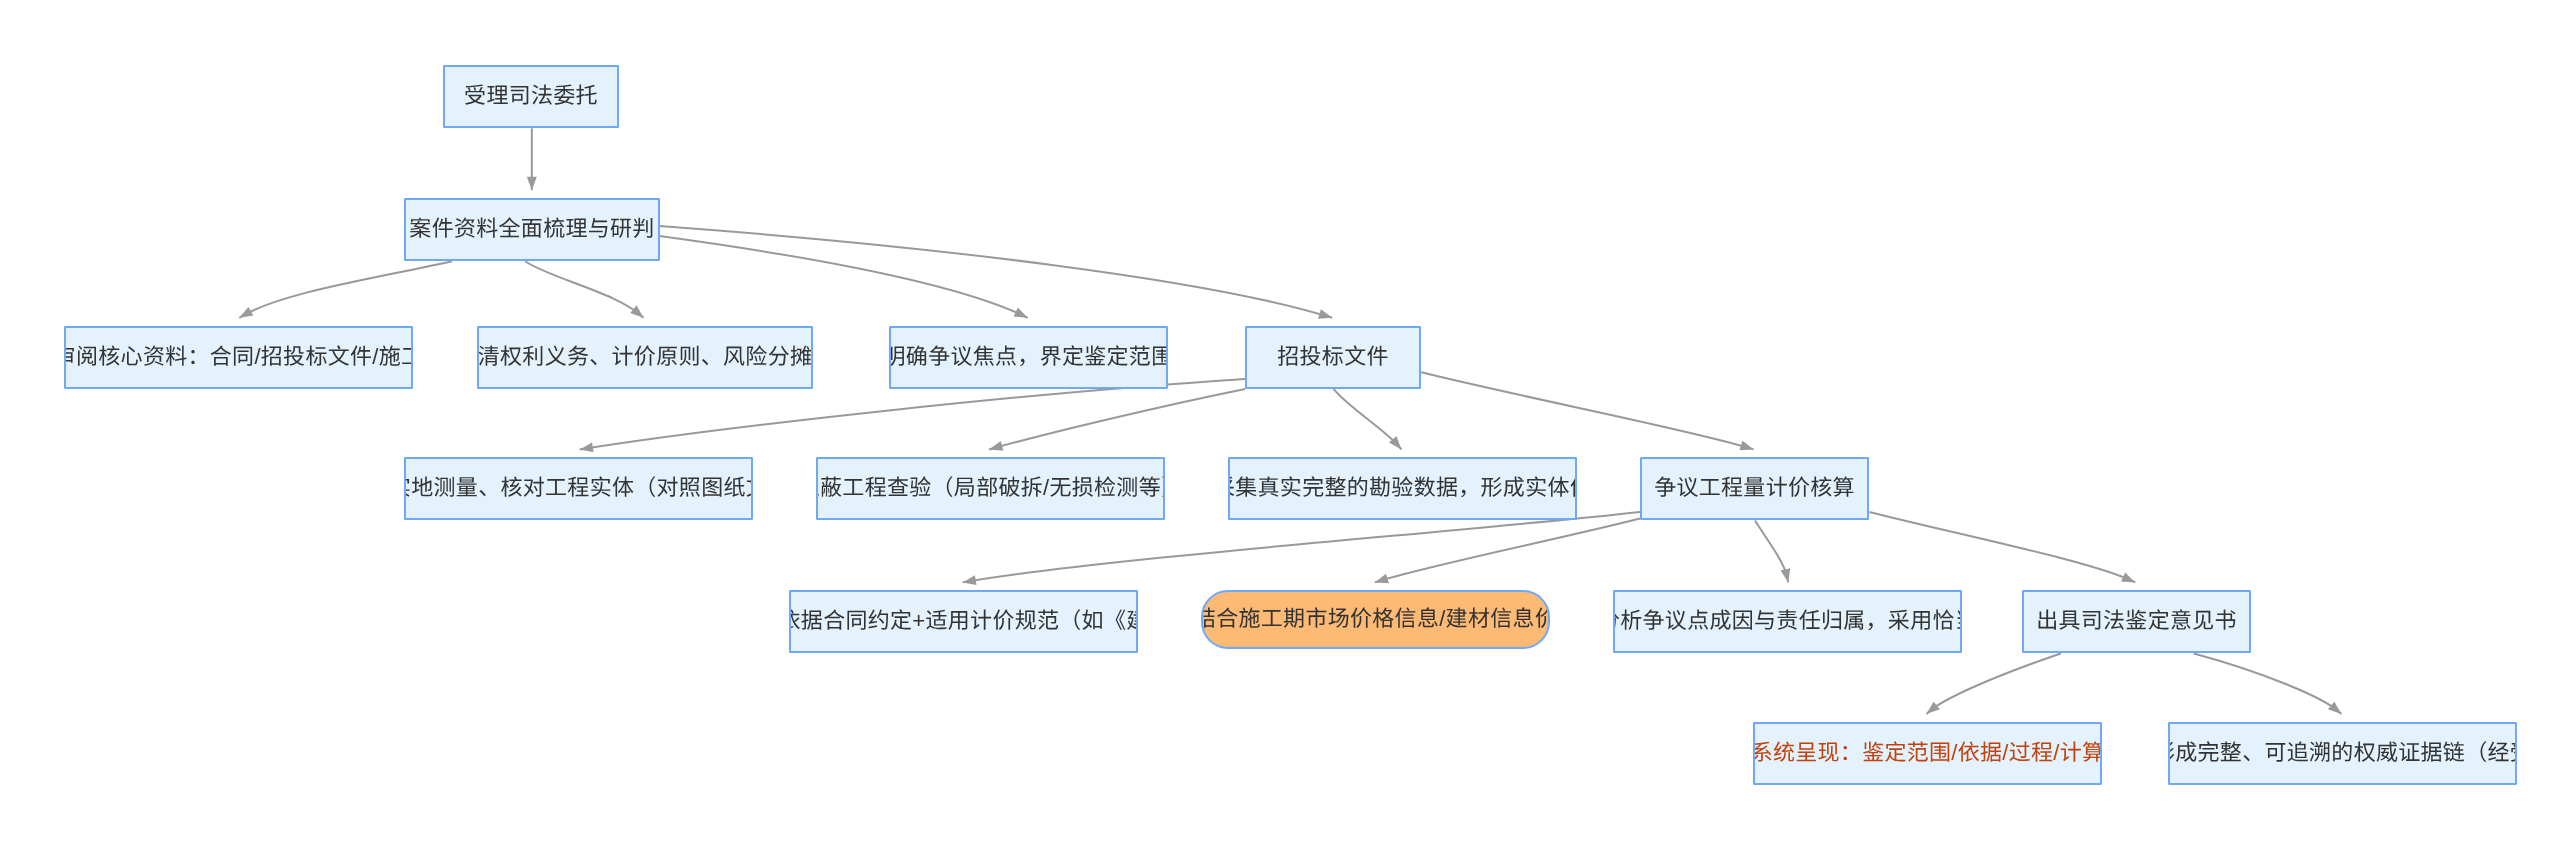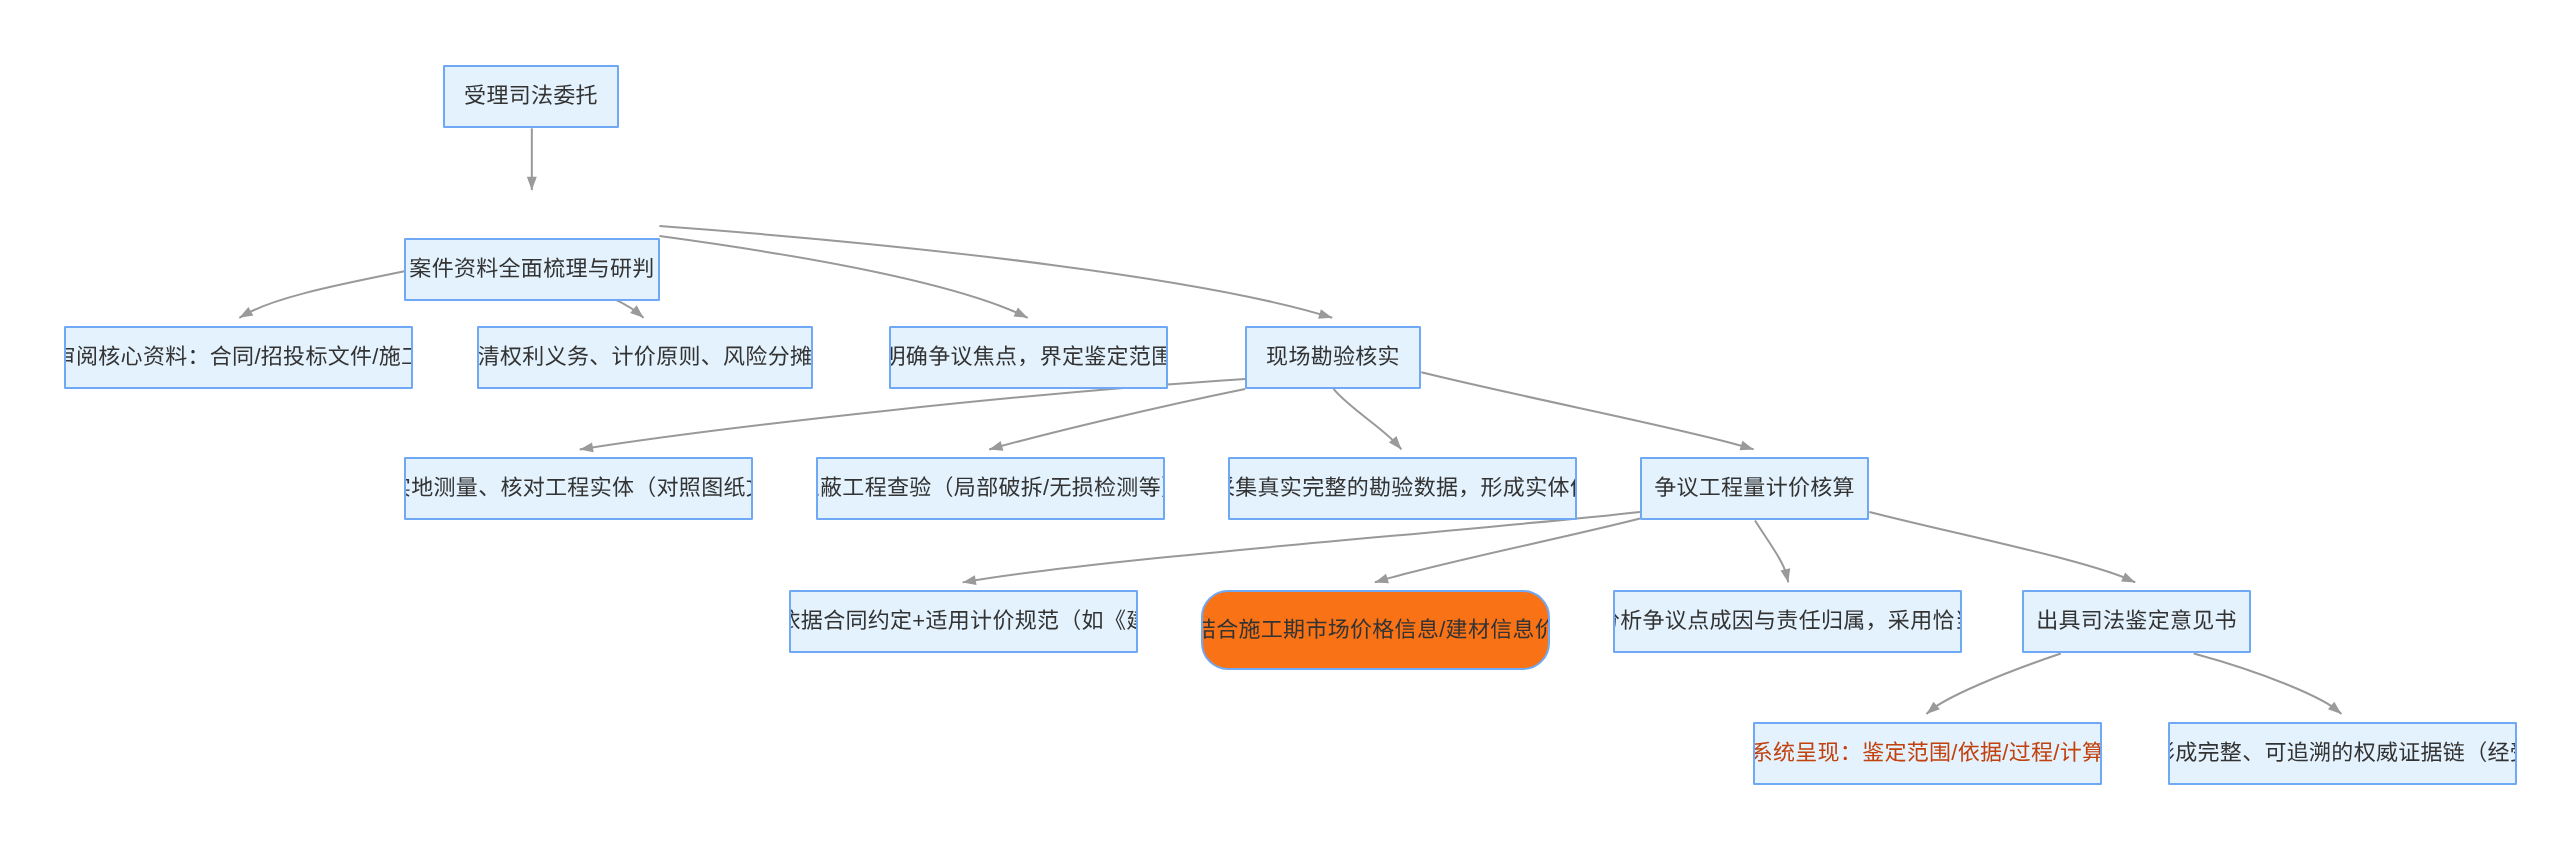--- a/index.html
+++ b/index.html
@@ -120,51 +120,51 @@
       </g>
       <g>
         <path class="edge-path" d="M 3300 983 C 3400 1010 3500 1050 3522 1074" stroke="#999999"></path>
         <path class="edge-arrow" fill="#9a9a9a" d="M 0 0 L -20 -7.5 L -20 7.5 Z" transform="translate(3522,1074) rotate(39.94963711276792)"></path>
       </g>
     </svg>
   <div id="node-layer">
       <div class="node" style="left: 443px; top: 65px; width: 176px; height: 63px; background: rgb(227, 242, 253); border-color: rgb(111, 168, 245); color: rgb(51, 51, 51);">
         <span class="node-label">受理司法委托</span>
       </div>
-      <div class="node" style="left: 404px; top: 198px; width: 256px; height: 63px; background: rgb(227, 242, 253); border-color: rgb(111, 168, 245); color: rgb(51, 51, 51); margin-top: 40px;">
+      <div class="node" style="left: 404px; top: 198px; width: 256px; height: 63px; background: rgb(227, 242, 253); border-color: rgb(111, 168, 245); color: rgb(51, 51, 51);">
         <span class="node-label">案件资料全面梳理与研判</span>
       </div>
       <div class="node" style="left: 64px; top: 326px; width: 349px; height: 63px; background: rgb(227, 242, 253); border-color: rgb(111, 168, 245); color: rgb(51, 51, 51);">
         <span class="node-label">审阅核心资料：合同/招投标文件/施工</span>
       </div>
       <div class="node" style="left: 477px; top: 326px; width: 336px; height: 63px; background: rgb(227, 242, 253); border-color: rgb(111, 168, 245); color: rgb(51, 51, 51);">
         <span class="node-label">厘清权利义务、计价原则、风险分摊约</span>
       </div>
       <div class="node" style="left: 889px; top: 326px; width: 279px; height: 63px; background: rgb(227, 242, 253); border-color: rgb(111, 168, 245); color: rgb(51, 51, 51);">
         <span class="node-label">明确争议焦点，界定鉴定范围</span>
       </div>
       <div class="node" style="left: 1245px; top: 326px; width: 176px; height: 63px; background: rgb(227, 242, 253); border-color: rgb(111, 168, 245); color: rgb(51, 51, 51);">
-        <span class="node-label">现场勘验核实</span>
+        <span class="node-label">招投标文件</span>
       </div>
       <div class="node" style="left: 404px; top: 457px; width: 349px; height: 63px; background: rgb(227, 242, 253); border-color: rgb(111, 168, 245); color: rgb(51, 51, 51);">
         <span class="node-label">实地测量、核对工程实体（对照图纸文</span>
       </div>
       <div class="node" style="left: 816px; top: 457px; width: 349px; height: 63px; background: rgb(227, 242, 253); border-color: rgb(111, 168, 245); color: rgb(51, 51, 51);">
         <span class="node-label">隐蔽工程查验（局部破拆/无损检测等）</span>
       </div>
       <div class="node" style="left: 1228px; top: 457px; width: 349px; height: 63px; background: rgb(227, 242, 253); border-color: rgb(111, 168, 245); color: rgb(51, 51, 51);">
         <span class="node-label">采集真实完整的勘验数据，形成实体价</span>
       </div>
       <div class="node" style="left: 1640px; top: 457px; width: 229px; height: 63px; background: rgb(227, 242, 253); border-color: rgb(111, 168, 245); color: rgb(51, 51, 51); font-family: Liberation Serif, serif;">
         <span class="node-label">争议工程量计价核算</span>
       </div>
       <div class="node" style="left: 789px; top: 590px; width: 349px; height: 63px; background: rgb(227, 242, 253); border-color: rgb(111, 168, 245); color: rgb(51, 51, 51);">
         <span class="node-label">依据合同约定+适用计价规范（如《建</span>
       </div>
-      <div class="node" style="left: 1201px; top: 590px; width: 349px; height: 80px; background: #f97316; border-color: rgb(111, 168, 245); color: rgb(51, 51, 51); border-radius: 27px;">
+      <div class="node" style="left: 1201px; top: 590px; width: 349px; height: 59px; background: #fdba74; border-color: rgb(111, 168, 245); color: rgb(51, 51, 51); border-radius: 27px;">
         <span class="node-label">结合施工期市场价格信息/建材信息价</span>
       </div>
       <div class="node" style="left: 1613px; top: 590px; width: 349px; height: 63px; background: rgb(227, 242, 253); border-color: rgb(111, 168, 245); color: rgb(51, 51, 51);">
         <span class="node-label">分析争议点成因与责任归属，采用恰当</span>
       </div>
       <div class="node" style="left: 2022px; top: 590px; width: 229px; height: 63px; background: rgb(227, 242, 253); border-color: rgb(111, 168, 245); color: rgb(51, 51, 51); font-family: Liberation Serif, serif;">
         <span class="node-label">出具司法鉴定意见书</span>
       </div>
       <div class="node" style="left: 1753px; top: 722px; width: 349px; height: 63px; background: rgb(227, 242, 253); border-color: rgb(111, 168, 245); color: #c2410c;">
         <span class="node-label">系统呈现：鉴定范围/依据/过程/计算</span>

